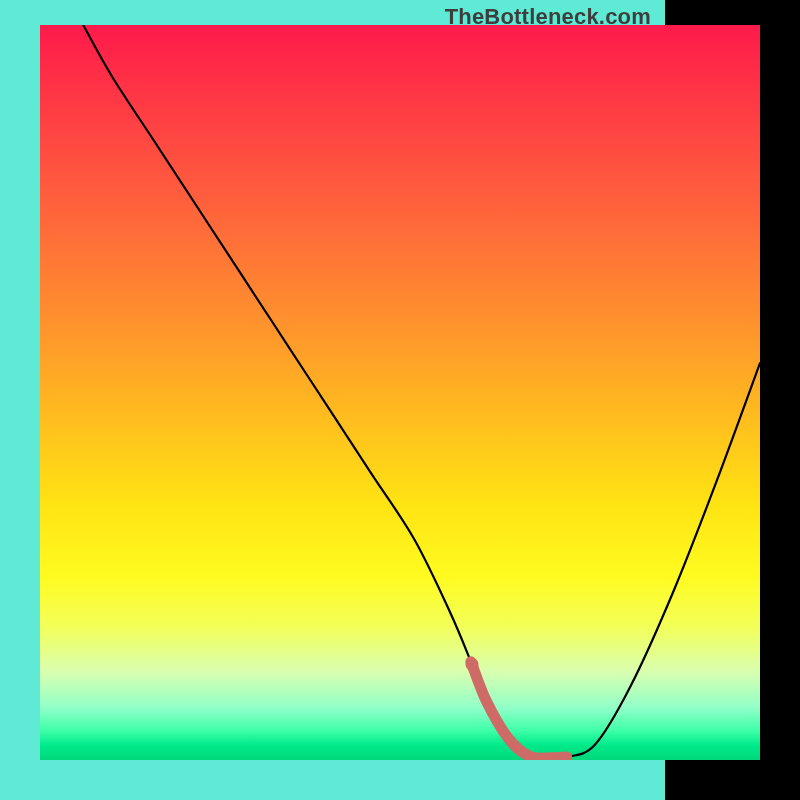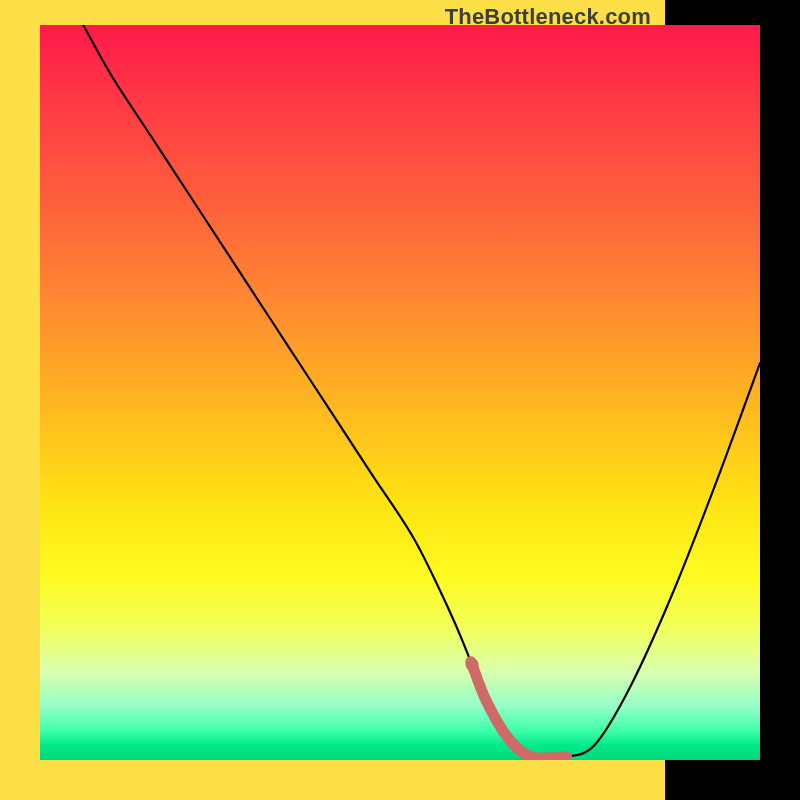--- a/index.html
+++ b/index.html
@@ -8,21 +8,21 @@
     width: 800px;
     height: 800px;
     background: #000;
     overflow: hidden;
     font-family: Arial, Helvetica, sans-serif;
   }
   .frame {
     position: relative;
     width: 665px;
     height: 800px;
-    background: #fde047;
+    background: #5eead4;
   }
   .watermark {
     position: absolute;
     top: 4px;
     right: 14px;
     color: #3e3e3e;
     font-size: 22px;
     font-weight: 600;
     letter-spacing: 0.2px;
     z-index: 10;

